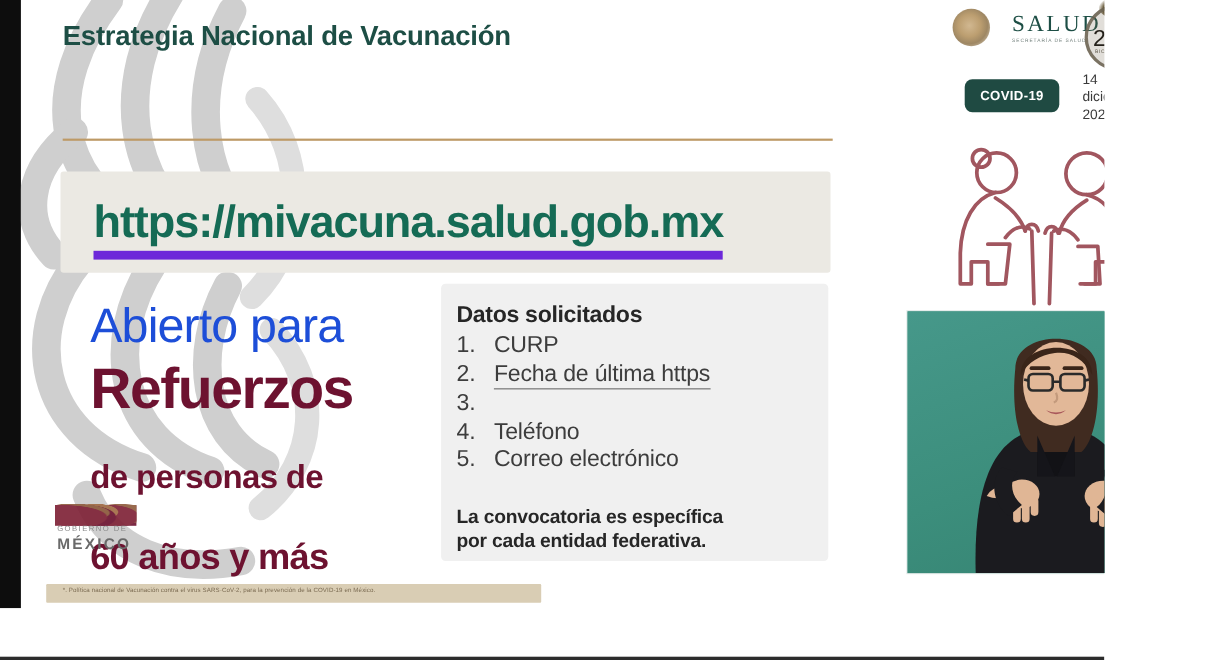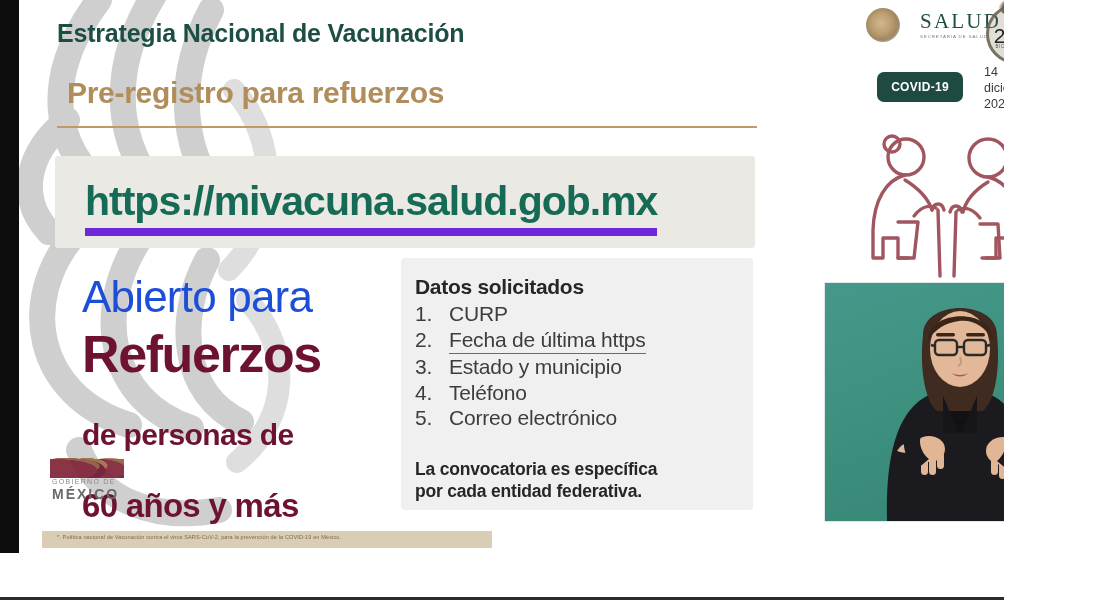--- a/index.html
+++ b/index.html
@@ -144,21 +144,20 @@
           <path d="M88 150 C 45 185, 40 230, 70 262"></path>
         </g>
         <g fill="none" stroke="#dedede" stroke-width="22" stroke-linecap="round">
           <path d="M255 120 C 300 170, 300 250, 250 300"></path>
           <path d="M268 330 C 315 380, 310 450, 258 492"></path>
         </g>
       </svg>
     </div>
 
     <div class="hdr-title">Estrategia Nacional de Vacunación</div>
-    <div class="hdr-sub">Pre-registro para refuerzos</div>
     <div class="hdr-rule"></div>
 
     <div class="salud">
       <div class="salud-seal"></div>
       <div class="salud-tx">
         <div class="b">SALUD</div>
         <div class="s">SECRETARÍA DE SALUD</div>
       </div>
     </div>
 
@@ -193,21 +192,20 @@
         <li>
           <span class="n">1.</span>
           <span class="t">CURP</span>
         </li>
         <li>
           <span class="n">2.</span>
           <span class="t u">Fecha de última https</span>
         </li>
         <li>
           <span class="n">3.</span>
-          <span class="t">Estado y municipio</span>
         </li>
         <li>
           <span class="n">4.</span>
           <span class="t">Teléfono</span>
         </li>
         <li>
           <span class="n">5.</span>
           <span class="t">Correo electrónico</span>
         </li>
       </ul>

